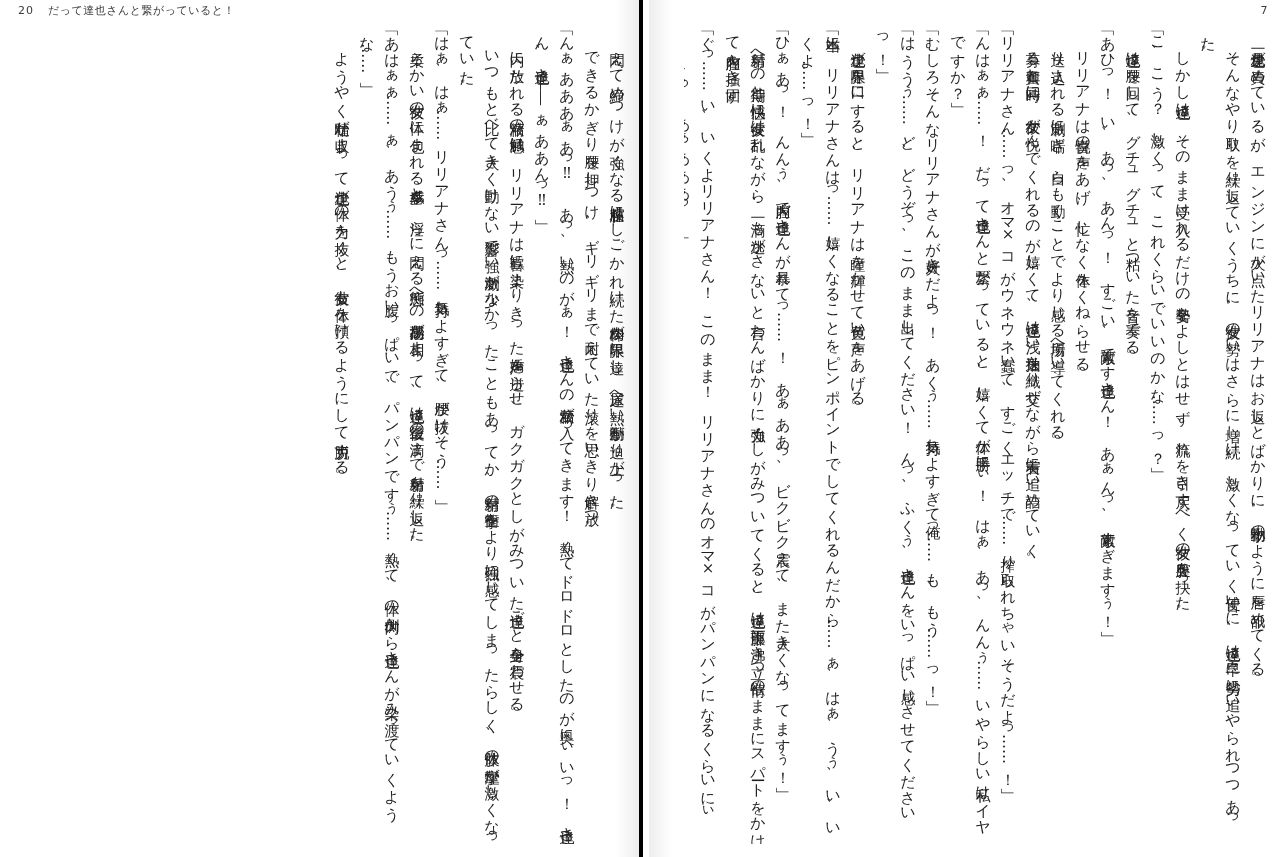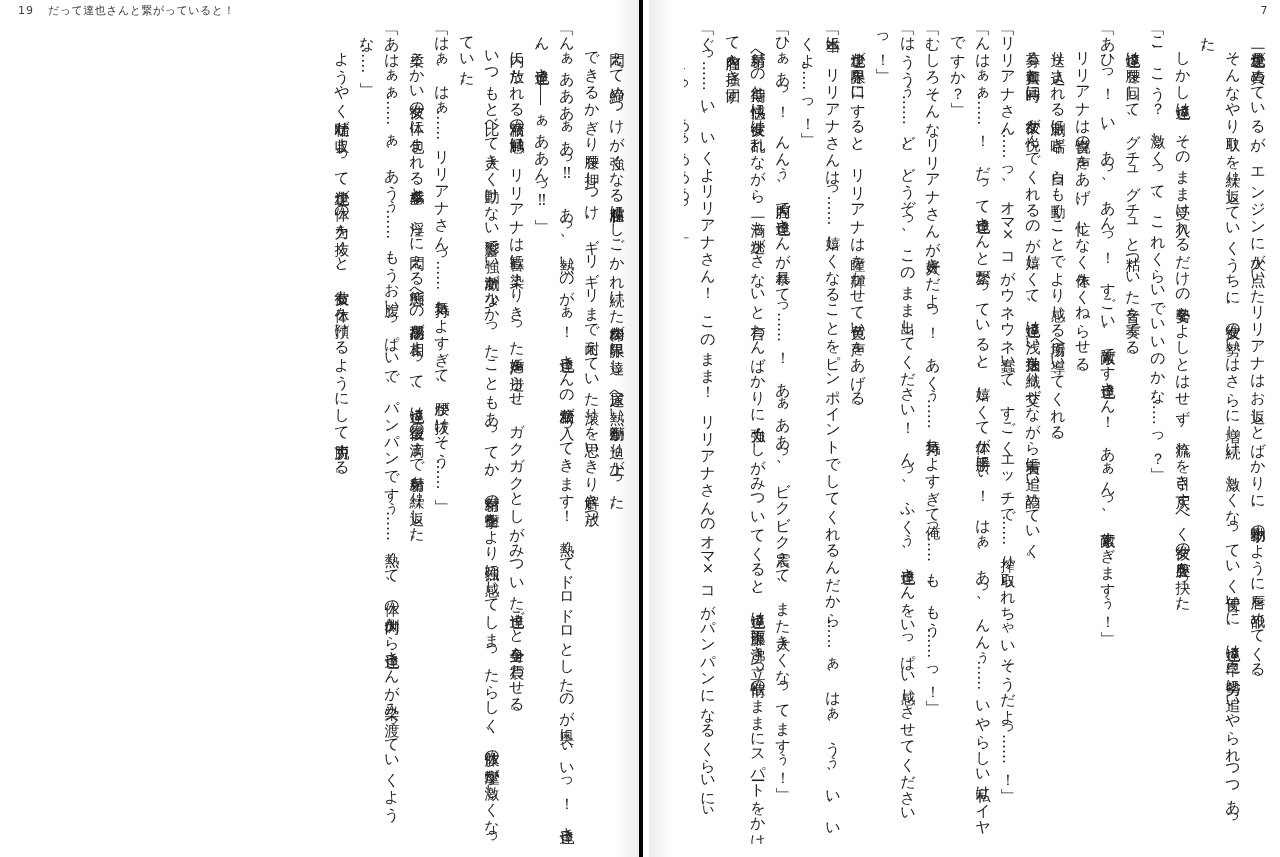--- a/index.html
+++ b/index.html
@@ -78,21 +78,21 @@
     margin: 0;
     padding: 0;
   }
   .para.indent { text-indent: 1em; }
 </style>
 </head>
 <body>
 
 <div class="page page-left">
   <div class="page-header header-left">
-    <span class="pgnum">19</span><span>だって達也さんと繋がっていると！</span>
+    <span class="pgnum">20</span><span>だって達也さんと繋がっていると！</span>
   </div>
   <div class="page-text">
       <p class="para indent">悶えて締めつけが強くなる膣粘膜にしごかれ続けた肉棒が限界に達し、尿道へ熱い衝動が迫り上がった。</p>
       <p class="para indent">できるかぎり腰を押しつけ、ギリギリまで耐えていた滾りを思いきり解き放つ。</p>
       <p class="para">「んぁあああぁあっ‼　あっ、熱いのがぁ！　達也さんの精液が入ってきます！　熱くてドロドロとしたのが奥にぃいっ！　達也さん、達也さ――ぁああんっ‼」</p>
       <p class="para indent">内に放たれる精液の感触に、リリアナは歓喜に染まりきった嬌声を迸らせ、ガクガクとしがみついた達也ごと全身を震わせる。</p>
       <p class="para indent">いつもと比べて大きく動けない影響で強い刺激が少なかったこともあってか、射精の衝撃をより強烈に感じてしまったらしく、肢体の痙攣が激しくなっていた。</p>
       <p class="para">「はぁ、はぁ……リリアナさんっ……気持ちよすぎて、腰が抜けそう……」</p>
       <p class="para indent">柔らかい彼女の体に包まれる多幸感と、淫らに悶える痴態への高揚感が相まって、達也は最後の一滴まで射精を繰り返した。</p>
       <p class="para">「あはぁぁ……ぁ、あうぅ……もうお腹いっぱいで、パンパンですぅ……熱くて、体の内側から達也さんが染み渡っていくような……」</p>

